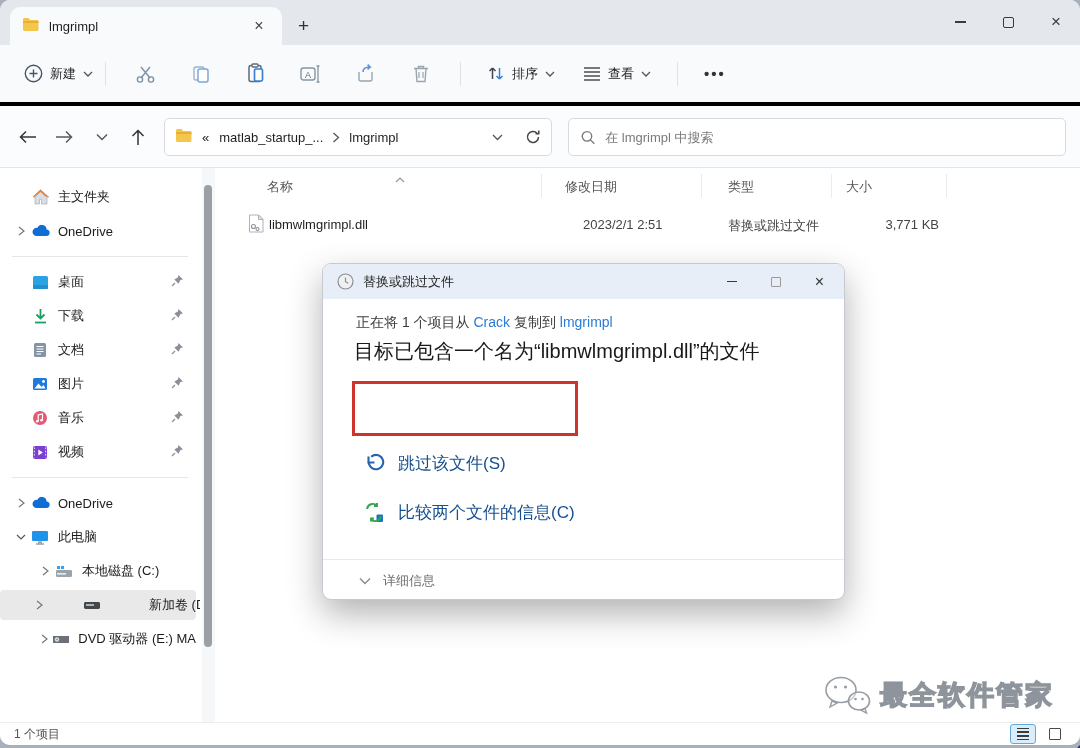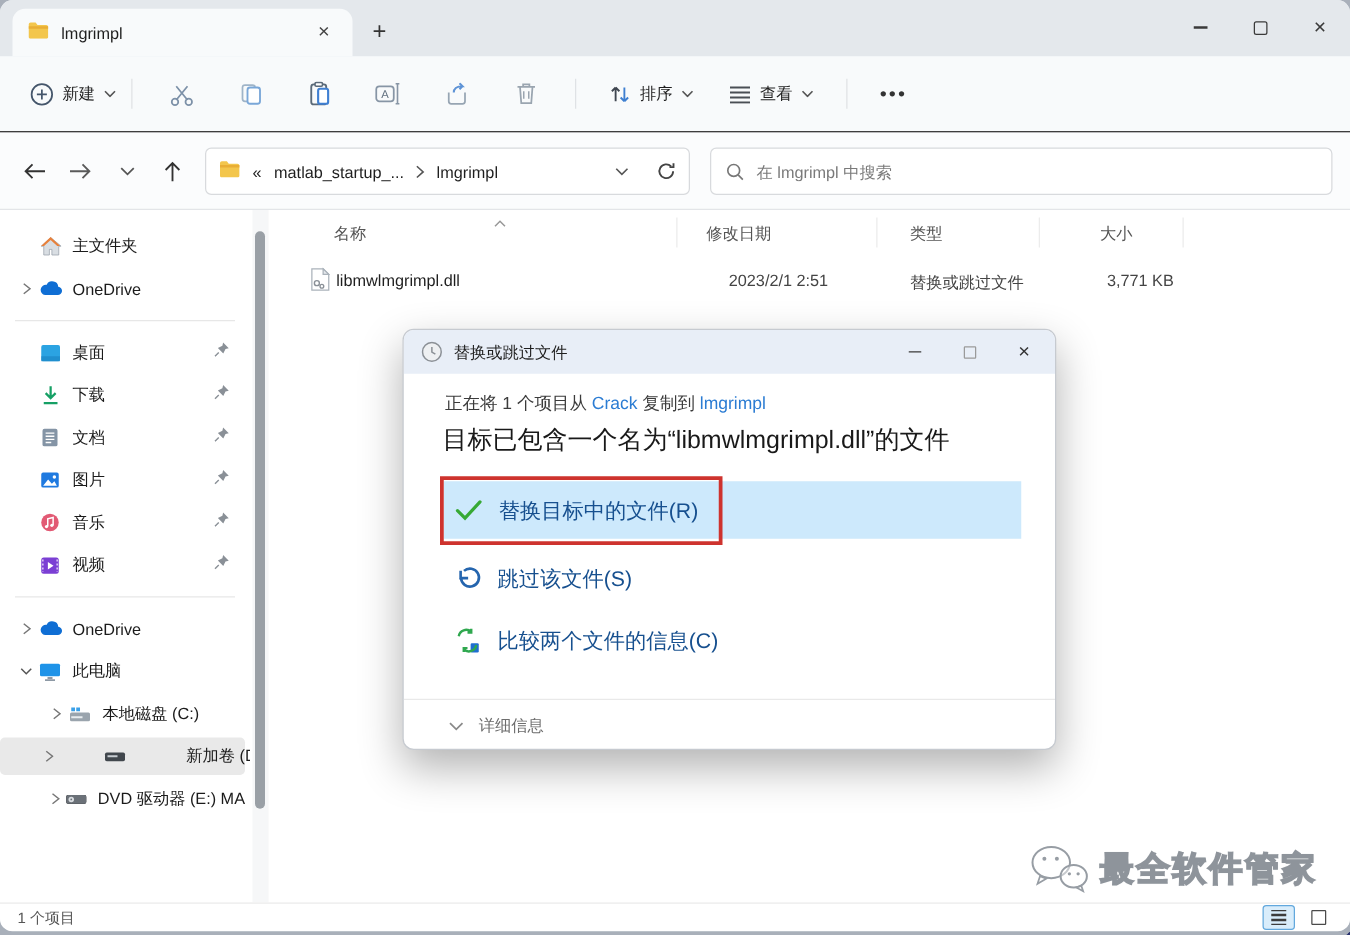--- a/index.html
+++ b/index.html
@@ -14,21 +14,21 @@
   .tab-title { font-size:13px; color:#1f1f1f; margin-left:10px; flex:1; }
   .tab-close { font-size:16px; color:#444; width:22px; text-align:center; cursor:default; }
   .newtab { font-size:19px; color:#333; margin:0 0 8px 16px; }
   .wincontrols { position:absolute; right:0; top:0; height:44px; display:flex; }
   .wc { width:48px; height:44px; display:flex; align-items:center; justify-content:center; color:#3a3a3a; }
   .wc-min-line { width:11px; height:1.5px; background:#3a3a3a; }
   .wc-max-box { width:11px; height:11px; border:1.3px solid #3a3a3a; border-radius:2px; }
   .wc-close { font-size:17px; }
 
   
-  .toolbar { position:absolute; left:0; top:45px; width:100%; height:61px; background:#f8fafb; display:flex; align-items:center; border-bottom:1px solid #000000; }
+  .toolbar { position:absolute; left:0; top:45px; width:100%; height:61px; background:#f8fafb; display:flex; align-items:center; border-bottom:4px solid #000000; }
   .tb-new { display:flex; align-items:center; margin-left:24px; gap:7px; }
   .tb-label { font-size:13px; color:#1f1f1f; }
   .tb-divider { width:1px; height:24px; background:#dfe2e5; margin:0 12px; }
   .tb-btn { width:55px; height:40px; display:flex; align-items:center; justify-content:center; }
   .tb-group { display:flex; align-items:center; gap:7px; padding:0 14px; }
   .dots { font-size:15px; color:#333; letter-spacing:2px; font-weight:bold; }
 
   
   .navbar { position:absolute; left:0; top:106px; width:100%; height:62px; background:#fbfcfd; border-bottom:1px solid #e3e5e8; }
   .nav-btn { position:absolute; top:16px; width:32px; height:30px; display:flex; align-items:center; justify-content:center; }
@@ -455,21 +455,21 @@
         <div class="scroll-thumb"></div>
       </div>
 
       <div class="content">
         <span class="sort-caret"><svg width="10" height="6" viewBox="0 0 10 6">
               <path d="M1 5l4-4 4 4" fill="none" stroke="#999" stroke-width="1.2"></path>
             </svg></span>
         <span class="col-head" style="left:52px">名称</span>
         <span class="col-head" style="left:350px">修改日期</span>
         <span class="col-head" style="left:513px">类型</span>
-        <span class="col-head" style="left:665px">大小</span>
+        <span class="col-head" style="left:631px">大小</span>
         <span class="col-sep" style="left:326px"></span>
         <span class="col-sep" style="left:486px"></span>
         <span class="col-sep" style="left:616px"></span>
         <span class="col-sep" style="left:731px"></span>
 
         <div class="filerow">
           <span class="cell" style="left:33px; top:4px">
             <svg width="16" height="19" viewBox="0 0 16 19">
                 <path d="M1.5 1h9L15 5.5V18H1.5z" fill="#fff" stroke="#aab2ba" stroke-width="1"></path>
                 <path d="M10.5 1L15 5.5h-4.5z" fill="#e4e8ec" stroke="#aab2ba" stroke-width="1"></path>
@@ -514,26 +514,20 @@
         <div class="dlg-min"></div>
         <div class="dlg-max"></div>
         <div class="dlg-close">×</div>
       </div>
     </div>
 
     <div class="dlg-copyline"><span>正在将 1 个项目从 </span><span class="dlg-link">Crack</span><span> 复制到 </span><span class="dlg-link">lmgrimpl</span></div>
 
     <div class="dlg-headline">目标已包含一个名为“libmwlmgrimpl.dll”的文件</div>
 
-    <div class="opt-replace">
-      <svg width="22" height="18" viewBox="0 0 22 18">
-          <path d="M2 9.5l6 6L20 2.5" fill="none" stroke="#37a935" stroke-width="2.6" stroke-linecap="round"></path>
-        </svg>
-      <span class="opt-text">替换目标中的文件(R)</span>
-    </div>
     <div class="red-box"></div>
 
     <div class="opt-row opt-skip">
       <svg width="21" height="21" viewBox="0 0 21 21">
           <path d="M4.5 3.5v6h6" fill="none" stroke="#2565ae" stroke-width="2.1"></path>
           <path d="M4.8 9.3a7.2 7.2 0 1 0 2.4-5.6" fill="none" stroke="#2565ae" stroke-width="2.1"></path>
         </svg>
       <span class="opt-text">跳过该文件(S)</span>
     </div>
 

